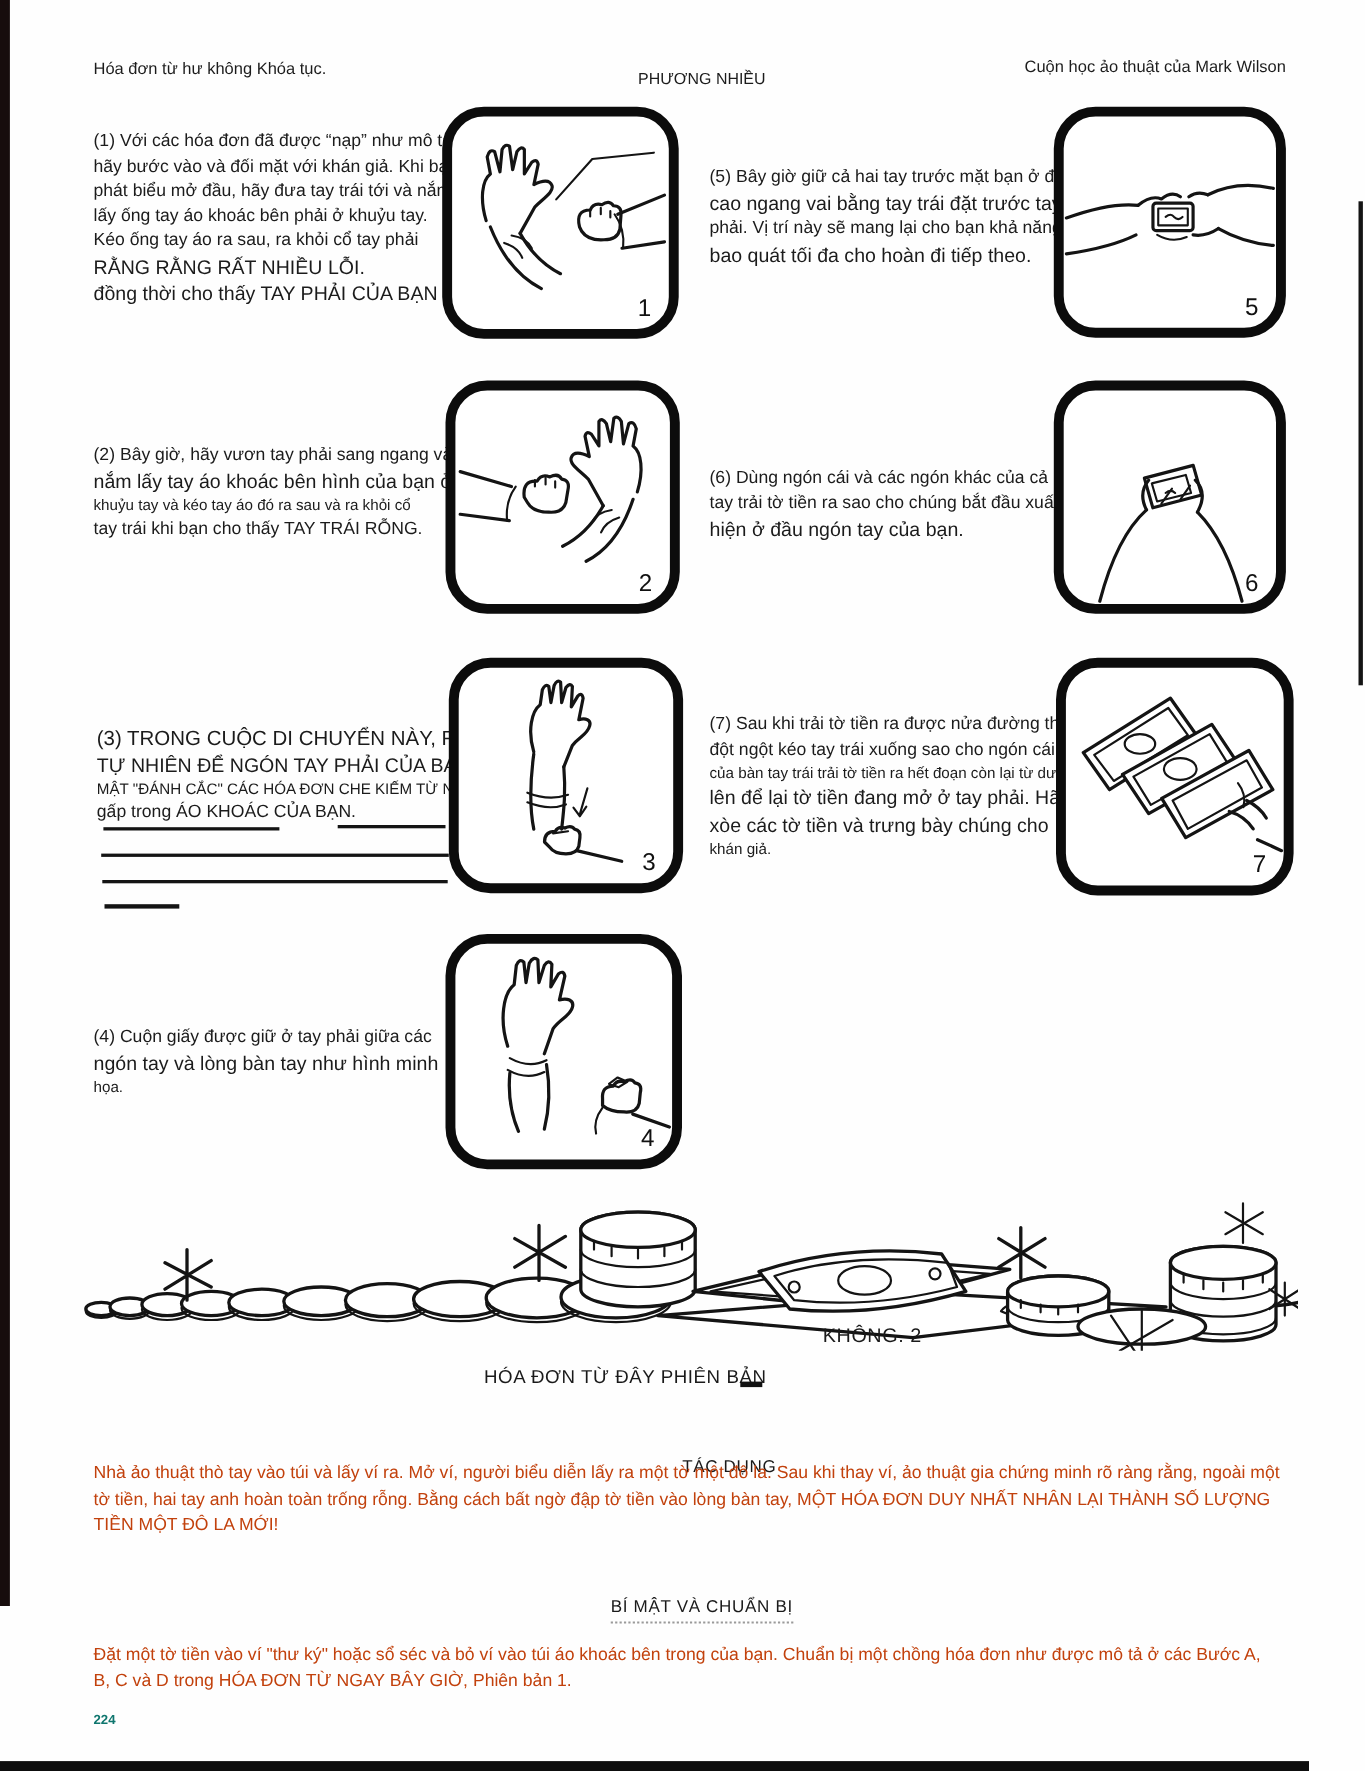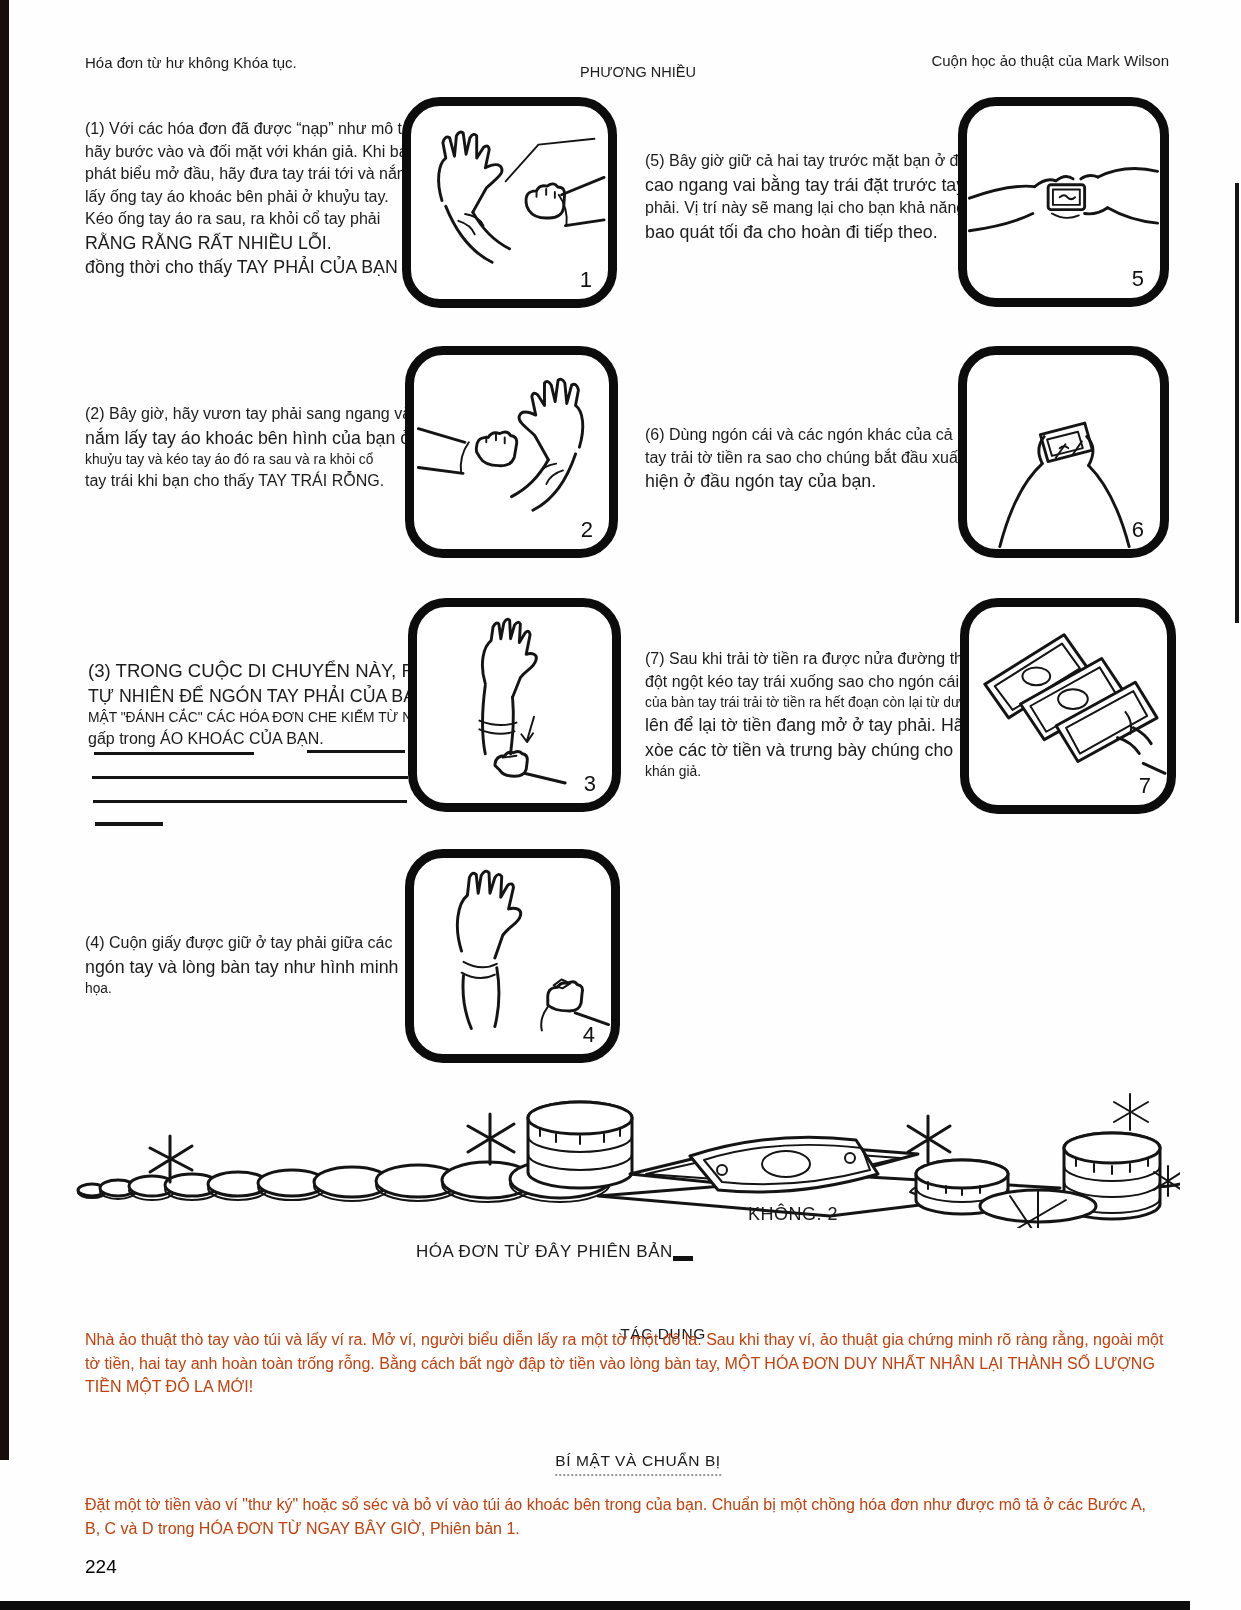--- a/index.html
+++ b/index.html
@@ -29,21 +29,21 @@
     box-sizing:border-box;
   }
   .panel svg{display:block;width:100%;height:100%;}
   .panel-num{
     position:absolute;right:16px;bottom:6px;font-size:22px;color:#111;
   }
   .rule{background:#141414;height:3px;position:absolute;}
   .caption{letter-spacing:.5px;color:#1a1a1a;}
   .center-head{letter-spacing:.6px;color:#1a1a1a;}
   .para{font-size:16px;line-height:23.5px;color:#c2410c;}
-  .pageno{font-size:19px;font-weight:normal;color:#000000;}
+  .pageno{font-size:12px;font-weight:bold;color:#0f766e;}
   .udash{background:#111;}
   .bimat-underline{border-bottom:2px dotted #9a9a9a;padding-bottom:4px;}
   svg path, svg ellipse, svg circle, svg rect, svg line{
     fill:none;stroke:#141414;stroke-width:3;stroke-linecap:round;stroke-linejoin:round;
   }
   svg .fillw{fill:#ffffff;}
   svg .thin{stroke-width:2;}
 </style>
 </head>
 <body>
@@ -274,21 +274,21 @@
       <path class="thin" d="M994,88 a48,15 0 0 0 96,0 M994,104 a48,15 0 0 0 96,0 M994,120 a48,15 0 0 0 96,0"></path>
       <path class="thin" d="M1006,80 l0,8 M1024,86 l0,8 M1042,88 l0,8 M1060,86 l0,8 M1078,80 l0,8"></path>
       <ellipse class="fillw" cx="968" cy="128" rx="58" ry="16"></ellipse>
       <path class="thin" d="M940,118 L968,160 M948,150 L996,122 M968,112 L968,150"></path>
       <path class="thin" d="M1060,16 L1060,52 M1044,24 L1078,44 M1044,44 L1078,24"></path>
       <path class="thin" d="M1098,88 L1098,118 M1084,94 L1112,112 M1084,112 L1112,94"></path>
     </g>
   </svg>
 </div>
 
-<div class="abs caption" style="left:416px;top:1242px;font-size:17px;">HÓA ĐƠN TỪ ĐÂY PHIÊN BẢN</div>
+<div class="abs caption" style="left:440px;top:1242px;font-size:17px;">HÓA ĐƠN TỪ ĐÂY PHIÊN BẢN</div>
 <div class="abs udash" style="left:673px;top:1256px;width:20px;height:5px;"></div>
 <div class="abs caption" style="left:748px;top:1204px;font-size:18px;">KHÔNG. 2</div>
 
 <div class="abs center-head" style="left:663px;top:1288px;transform:translateX(-50%);font-size:15.5px;margin-top:37px;">TÁC DỤNG</div>
 <div class="abs para" style="left:85px;top:1328px;width:1085px;">Nhà ảo thuật thò tay vào túi và lấy ví ra. Mở ví, người biểu diễn lấy ra một tờ một đô la. Sau khi thay ví, ảo thuật gia chứng minh rõ ràng rằng, ngoài một tờ tiền, hai tay anh hoàn toàn trống rỗng. Bằng cách bất ngờ đập tờ tiền vào lòng bàn tay, MỘT HÓA ĐƠN DUY NHẤT NHÂN LẠI THÀNH SỐ LƯỢNG TIỀN MỘT ĐÔ LA MỚI!</div>
 
 <div class="abs center-head bimat-underline" style="left:638px;top:1452px;transform:translateX(-50%);font-size:15.5px;">BÍ MẬT VÀ CHUẨN BỊ</div>
 <div class="abs para" style="left:85px;top:1493px;width:1080px;">Đặt một tờ tiền vào ví "thư ký" hoặc sổ séc và bỏ ví vào túi áo khoác bên trong của bạn. Chuẩn bị một chồng hóa đơn như được mô tả ở các Bước A, B, C và D trong HÓA ĐƠN TỪ NGAY BÂY GIỜ, Phiên bản 1.</div>
 
 <div class="abs pageno" style="left:85px;top:1556px;">224</div>

